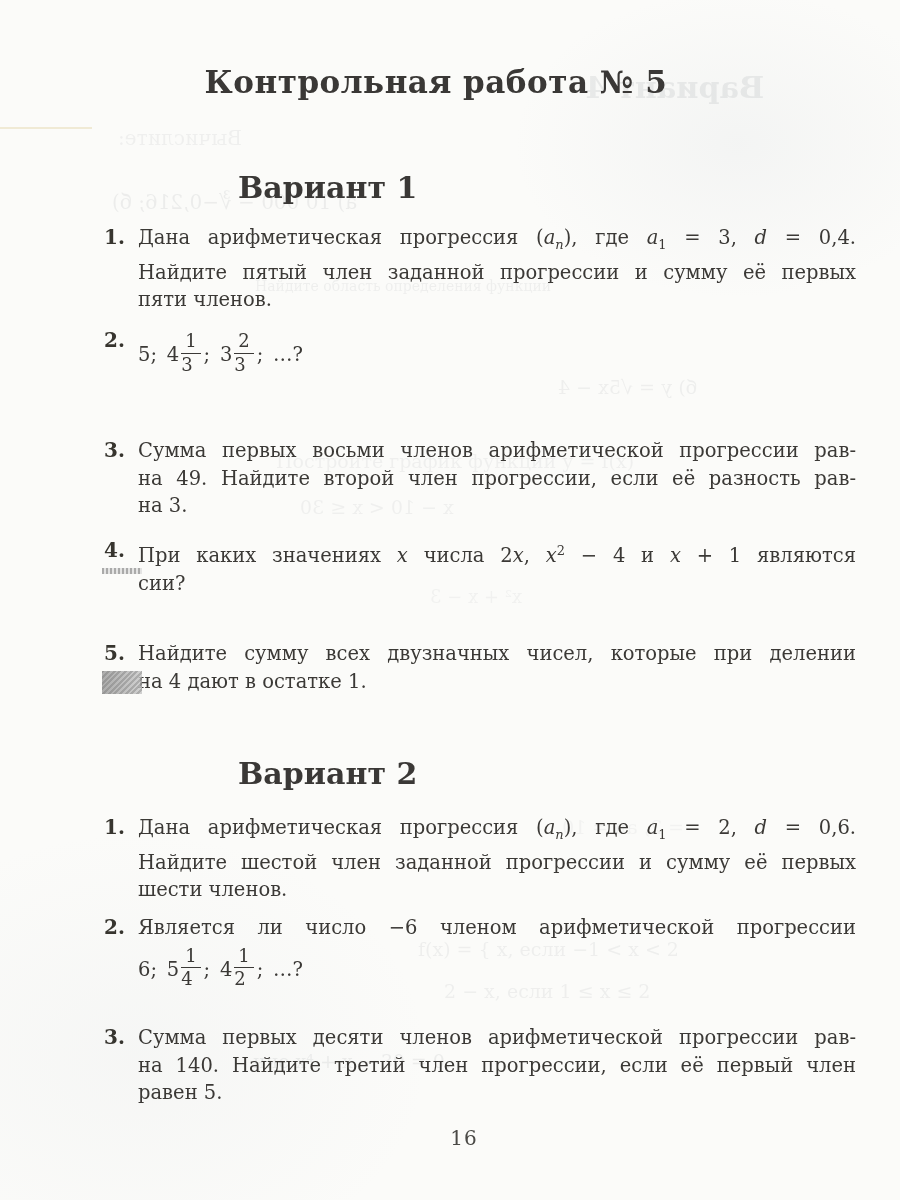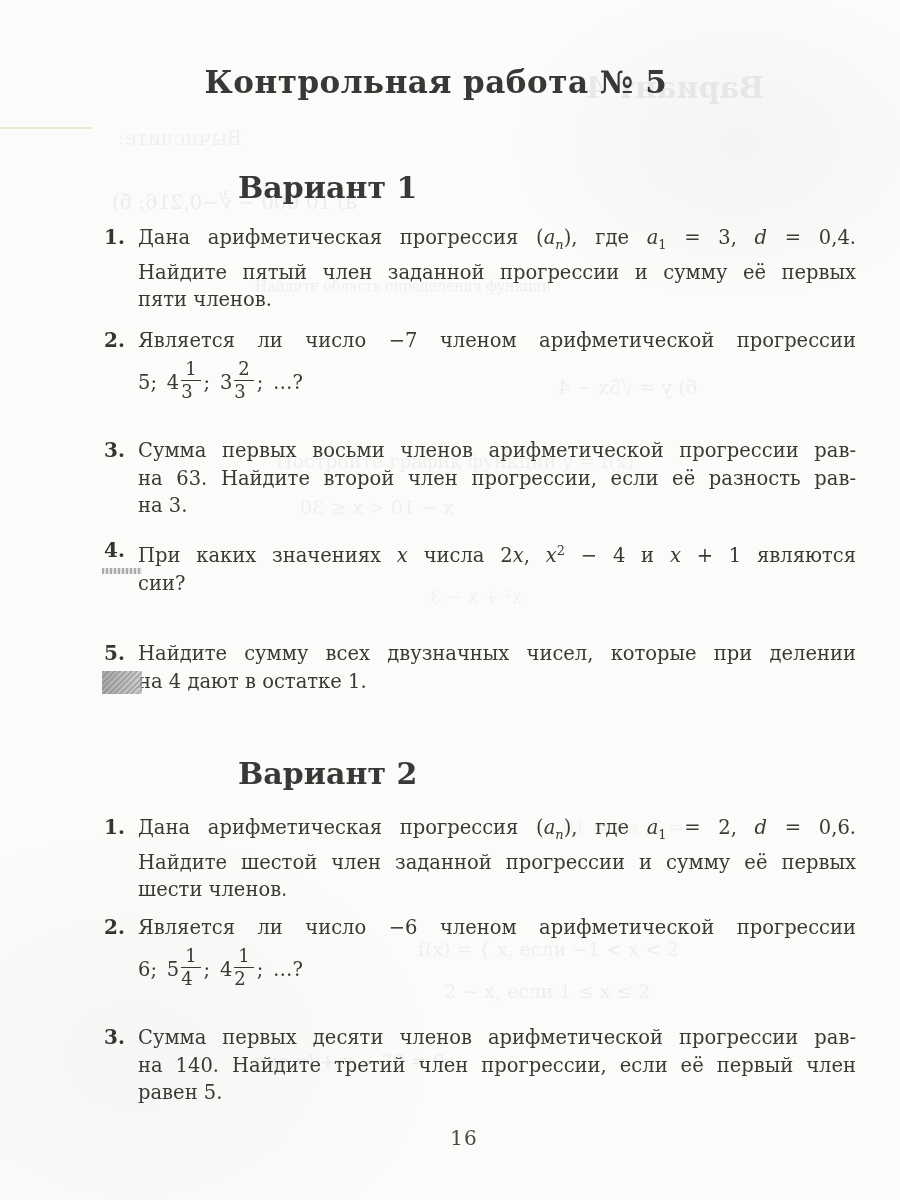--- a/index.html
+++ b/index.html
@@ -94,30 +94,29 @@
     <div class="pbody">
       <div class="jl"><span>Дана арифметическая прогрессия (</span><span class="it">a</span><span class="subi">n</span><span>), где </span><span class="it">a</span><span class="sub">1</span><span> = 3, </span><span class="it">d</span><span> = 0,4.</span></div>
       <div class="jl">Найдите пятый член заданной прогрессии и сумму её первых</div>
       <div class="ll">пяти членов.</div>
     </div>
   </div>
 
   <div class="problem" id="p2">
     <div class="pnum">2.</div>
     <div class="pbody">
-      <div class="jl">Является ли число −7 членом арифметической прогрессии</div>
       <div class="ll fline"><span>5; 4</span><span class="frac"><span class="fnum">1</span><span class="fden">3</span></span><span>; 3</span><span class="frac"><span class="fnum">2</span><span class="fden">3</span></span><span>; …?</span></div>
     </div>
   </div>
 
   <div class="problem" id="p3">
     <div class="pnum">3.</div>
     <div class="pbody">
       <div class="jl">Сумма первых восьми членов арифметической прогрессии рав-</div>
-      <div class="jl">на 63. Найдите второй член прогрессии, если её разность рав-</div>
+      <div class="jl">на 49. Найдите второй член прогрессии, если её разность рав-</div>
       <div class="ll">на 3.</div>
     </div>
   </div>
 
   <div class="problem" id="p4">
     <div class="pnum"><span>4.</span><span class="mark-underline"></span></div>
     <div class="pbody">
       <div class="jl"><span>При каких значениях </span><span class="it">x</span><span> числа 2</span><span class="it">x</span><span>, </span><span class="it">x</span><span class="sup">2</span><span> − 4 и </span><span class="it">x</span><span> + 1 являются</span></div>
       <div class="ll">сии?</div>
     </div>

